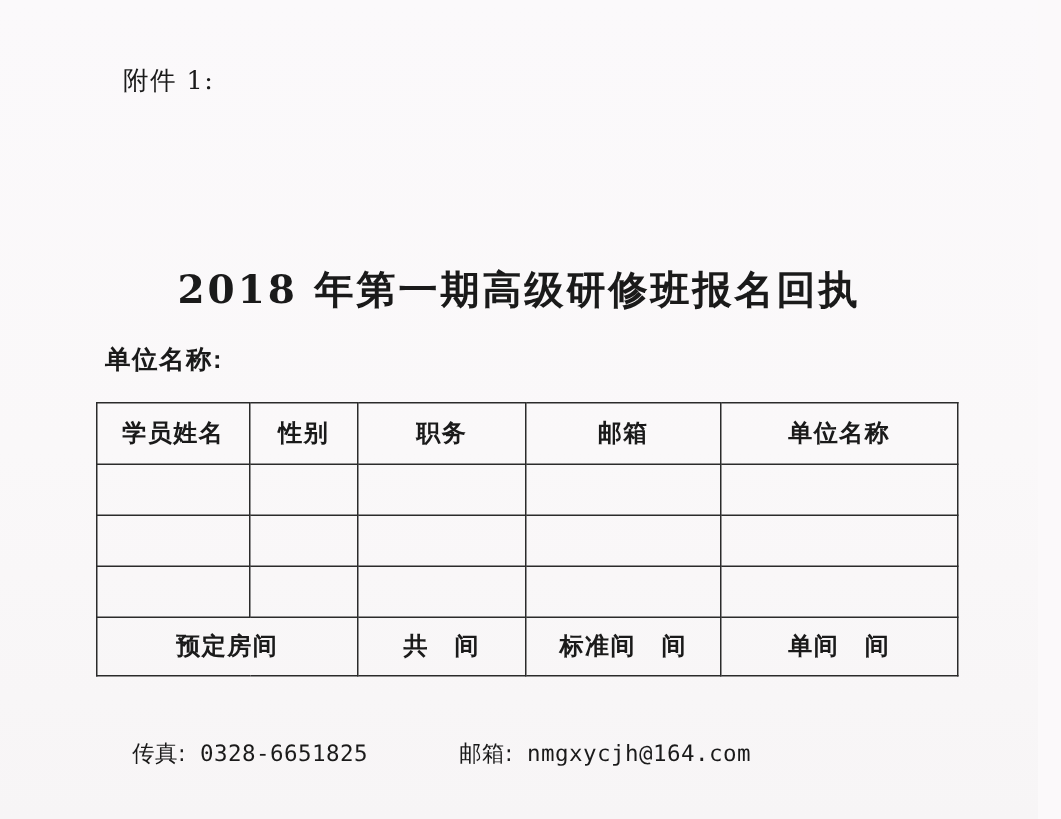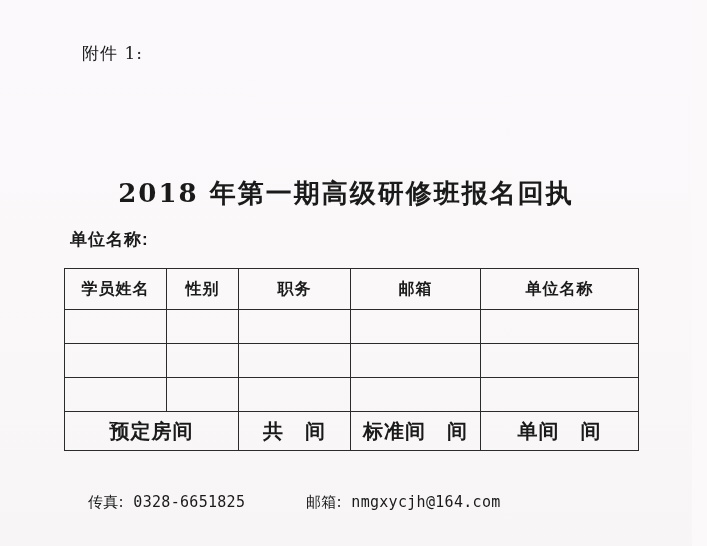--- a/index.html
+++ b/index.html
@@ -72,21 +72,21 @@
   }
   table.form tr.header-row td {
     height: 40px;
     font-size: 16px;
   }
   table.form tr.blank-row td {
     height: 33px;
   }
   table.form tr.footer-row td {
     height: 38px;
-    font-size: 20px;
+    font-size: 16px;
   }
   .col1 { width: 102px; }
   .col2 { width: 72px; }
   .col3 { width: 112px; }
   .col4 { width: 130px; }
   .col5 { width: 158px; }
   .room-cell {
     letter-spacing: 4px;
   }
   .footer-contact {

